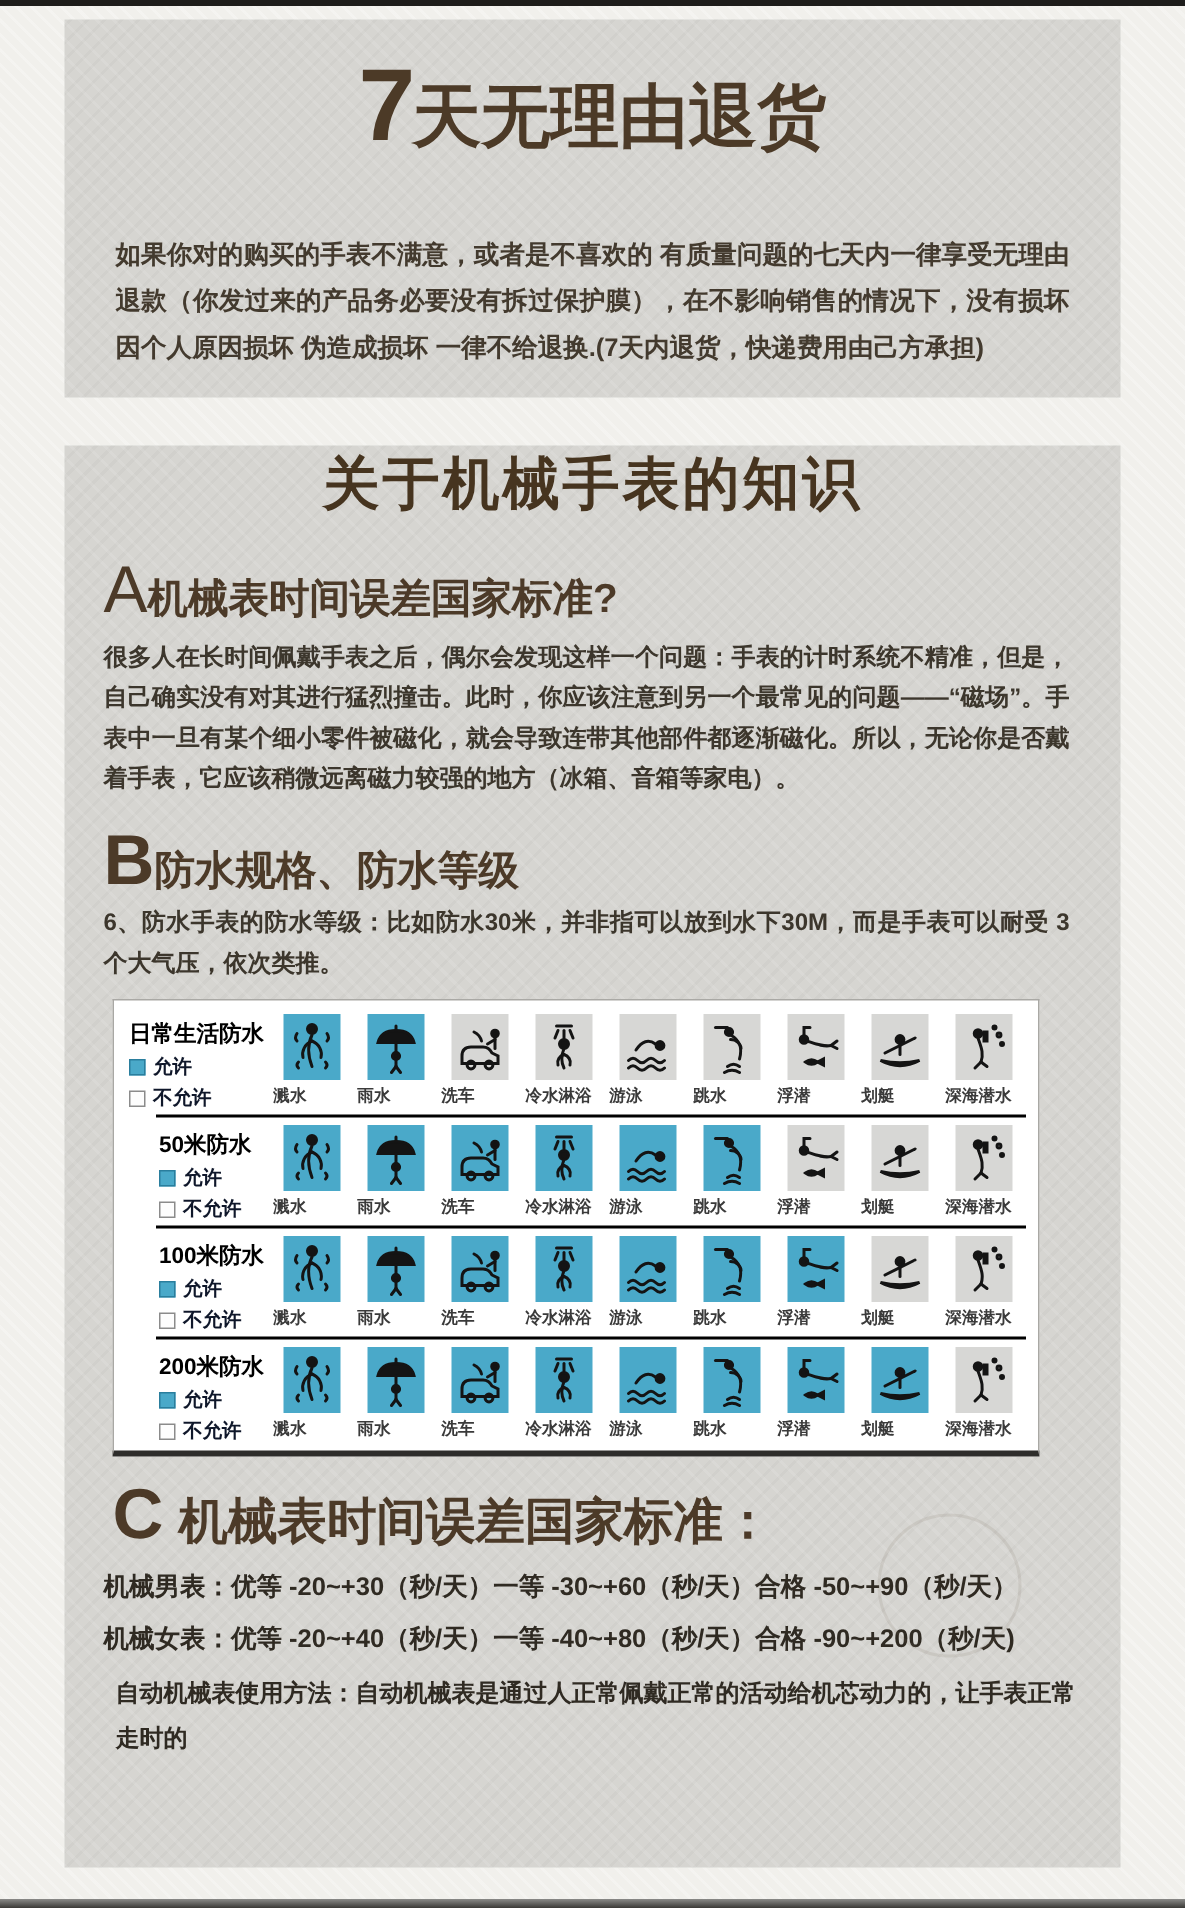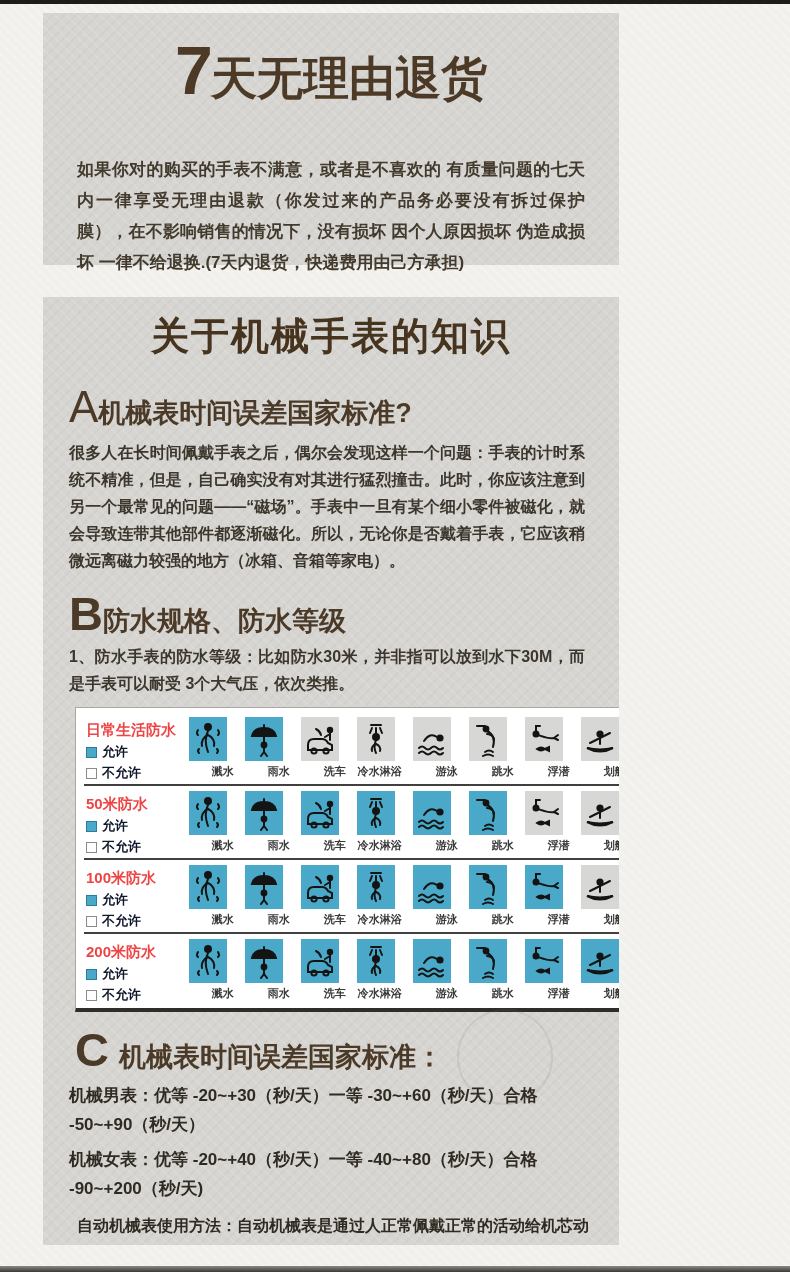--- a/index.html
+++ b/index.html
@@ -8,66 +8,66 @@
     font-family:"Liberation Sans", sans-serif;
     width:790px; height:1272px; position:relative; overflow:hidden;
     background-color:#f1f0ec;
     background-image:repeating-linear-gradient(45deg, rgba(255,255,255,.25) 0 2px, rgba(0,0,0,0) 2px 7px);
   }
   .top-strip { position:absolute; top:0; left:0; width:790px; height:4px; background:#1d1c1a; }
   .bottom-strip { position:absolute; bottom:0; left:0; width:790px; height:6px;
     background:linear-gradient(180deg,#8a8a88,#3a3936); }
 
   .panel {
-    position:absolute; left:43px; width:576px;
+    position:absolute; left:43px; width:704px;
     background-color:#d6d5d1;
     background-image:repeating-linear-gradient(45deg, rgba(255,255,255,.10) 0 2px, rgba(0,0,0,0) 2px 8px),
                      repeating-linear-gradient(-45deg, rgba(0,0,0,.025) 0 2px, rgba(0,0,0,0) 2px 8px);
   }
   .panel-return { top:13px; height:252px; }
   .panel-knowledge { top:297px; height:948px; overflow:hidden; }
 
   .return-title { text-align:center; padding-top:22px; color:#4c3a27; font-weight:bold; line-height:70px; }
   .return-title .num { font-size:68px; letter-spacing:-2px; }
   .return-title .rest { font-size:46px; }
   .return-body {
     margin:30px 34px 0 34px; font-size:17px; line-height:31px;
     color:#433a2e; font-weight:bold; text-align:justify;
   }
 
-  .knowledge-title { text-align:center; padding-top:16px; font-size:38px; line-height:46px;
+  .knowledge-title { text-align:center; padding-top:3px; font-size:38px; line-height:46px;
     font-weight:bold; color:#46341f; letter-spacing:2px; }
 
   .sec-head { margin-left:26px; color:#4c3a28; display:flex; align-items:baseline; }
   .sec-head .letter { font-size:44px; line-height:44px; font-weight:400; }
   .sec-head .letter.bold { font-weight:bold; font-size:47px; }
   .sec-head .txt { font-size:27px; font-weight:bold; }
   .sec-head-a { margin-top:26px; }
   .sec-head-b { margin-top:18px; }
   .sec-head-c { margin-top:16px; margin-left:32px; }
-  .sec-head-c .txt { margin-left:10px; font-size:27px; }
+  .sec-head-c .txt { margin-left:10px; font-size:33px; }
 
   .para { margin:8px 34px 0 26px; font-size:16px; line-height:27px; color:#3c362c;
     font-weight:bold; text-align:justify; }
   .b-items { margin-top:4px; }
   .b-items .para { margin-top:2px; line-height:27px; }
 
   
   .wp-table { margin:10px 0 0 32px; width:618px; background:#ffffff;
     border:1px solid #a9a8a4; border-bottom:4px solid #2e2d2b; padding:4px 8px 2px 8px; }
   .wp-row { display:flex; align-items:flex-start; padding:5px 0 2px 0; }
-  .wp-row + .wp-row { border-top:2px solid #404040; }
+  .wp-row + .wp-row { border-top:2px solid #000000;margin-left:20px; }
   .wp-left { width:97px; padding-top:4px; padding-left:2px; }
-  .wp-label { font-size:15px; font-weight:bold; color:#ef4444; margin-bottom:3px; white-space:nowrap; }
+  .wp-label { font-size:15px; font-weight:bold; color:#000000; margin-bottom:3px; white-space:nowrap; }
   .legend-line { display:flex; align-items:center; font-size:13px; font-weight:bold; color:#0f172a; margin-top:3px; }
   .legend-line .sq { width:11px; height:11px; margin-right:5px; display:inline-block; }
   .sq-allow { background:#4aa9c9; border:1px solid #2a7e9d; }
   .sq-deny { background:#fdfdfd; border:1px solid #8b8b8b; }
   .wp-cells { flex:1; display:flex; justify-content:space-between; }
-  .wp-cell { width:56px; text-align:right; }
+  .wp-cell { width:56px; text-align:left; }
   .tile { width:38px; height:44px; margin:0 auto; display:flex; align-items:center; justify-content:center; }
   .tile-allow { background:#4aa9c9; }
   .tile-deny { background:#d7d7d5; }
   .tile svg { display:block; }
   .caption { font-size:12px; color:#3a3a3a; margin-top:2px; white-space:nowrap; transform:scale(.92); font-weight:bold; }
 
   .std-line { margin:6px 34px 0 26px; font-size:17px; line-height:29px; color:#2f2a22; font-weight:bold; }
   .std-line:first-of-type { margin-top:8px; }
   .usage { margin:8px 28px 0 34px; font-size:16px; line-height:30px; color:#2f2a22;
     font-weight:bold; }
@@ -93,21 +93,21 @@
     <span class="letter">A</span>
       <span class="txt">机械表时间误差国家标准?</span>
   </div>
   <p class="para">很多人在长时间佩戴手表之后，偶尔会发现这样一个问题：手表的计时系统不精准，但是，自己确实没有对其进行猛烈撞击。此时，你应该注意到另一个最常见的问题——“磁场”。手表中一旦有某个细小零件被磁化，就会导致连带其他部件都逐渐磁化。所以，无论你是否戴着手表，它应该稍微远离磁力较强的地方（冰箱、音箱等家电）。</p>
 
   <div class="sec-head sec-head-b">
     <span class="letter bold">B</span>
       <span class="txt">防水规格、防水等级</span>
   </div>
   <div class="b-items">
-    <p class="para">1、防水手表的防水等级：比如防水30米，并非指可以放到水下30M，而是手表可以耐受 3个大气压，依次类推。</p>
+    <p class="para">6、防水手表的防水等级：比如防水30米，并非指可以放到水下30M，而是手表可以耐受 3个大气压，依次类推。</p>
   </div>
 
   <div class="wp-table">
       <div class="wp-row">
         <div class="wp-left">
           <div class="wp-label">日常生活防水</div>
           <div class="legend-line">
             <span class="sq sq-allow"></span>
             <span>允许</span>
           </div>

